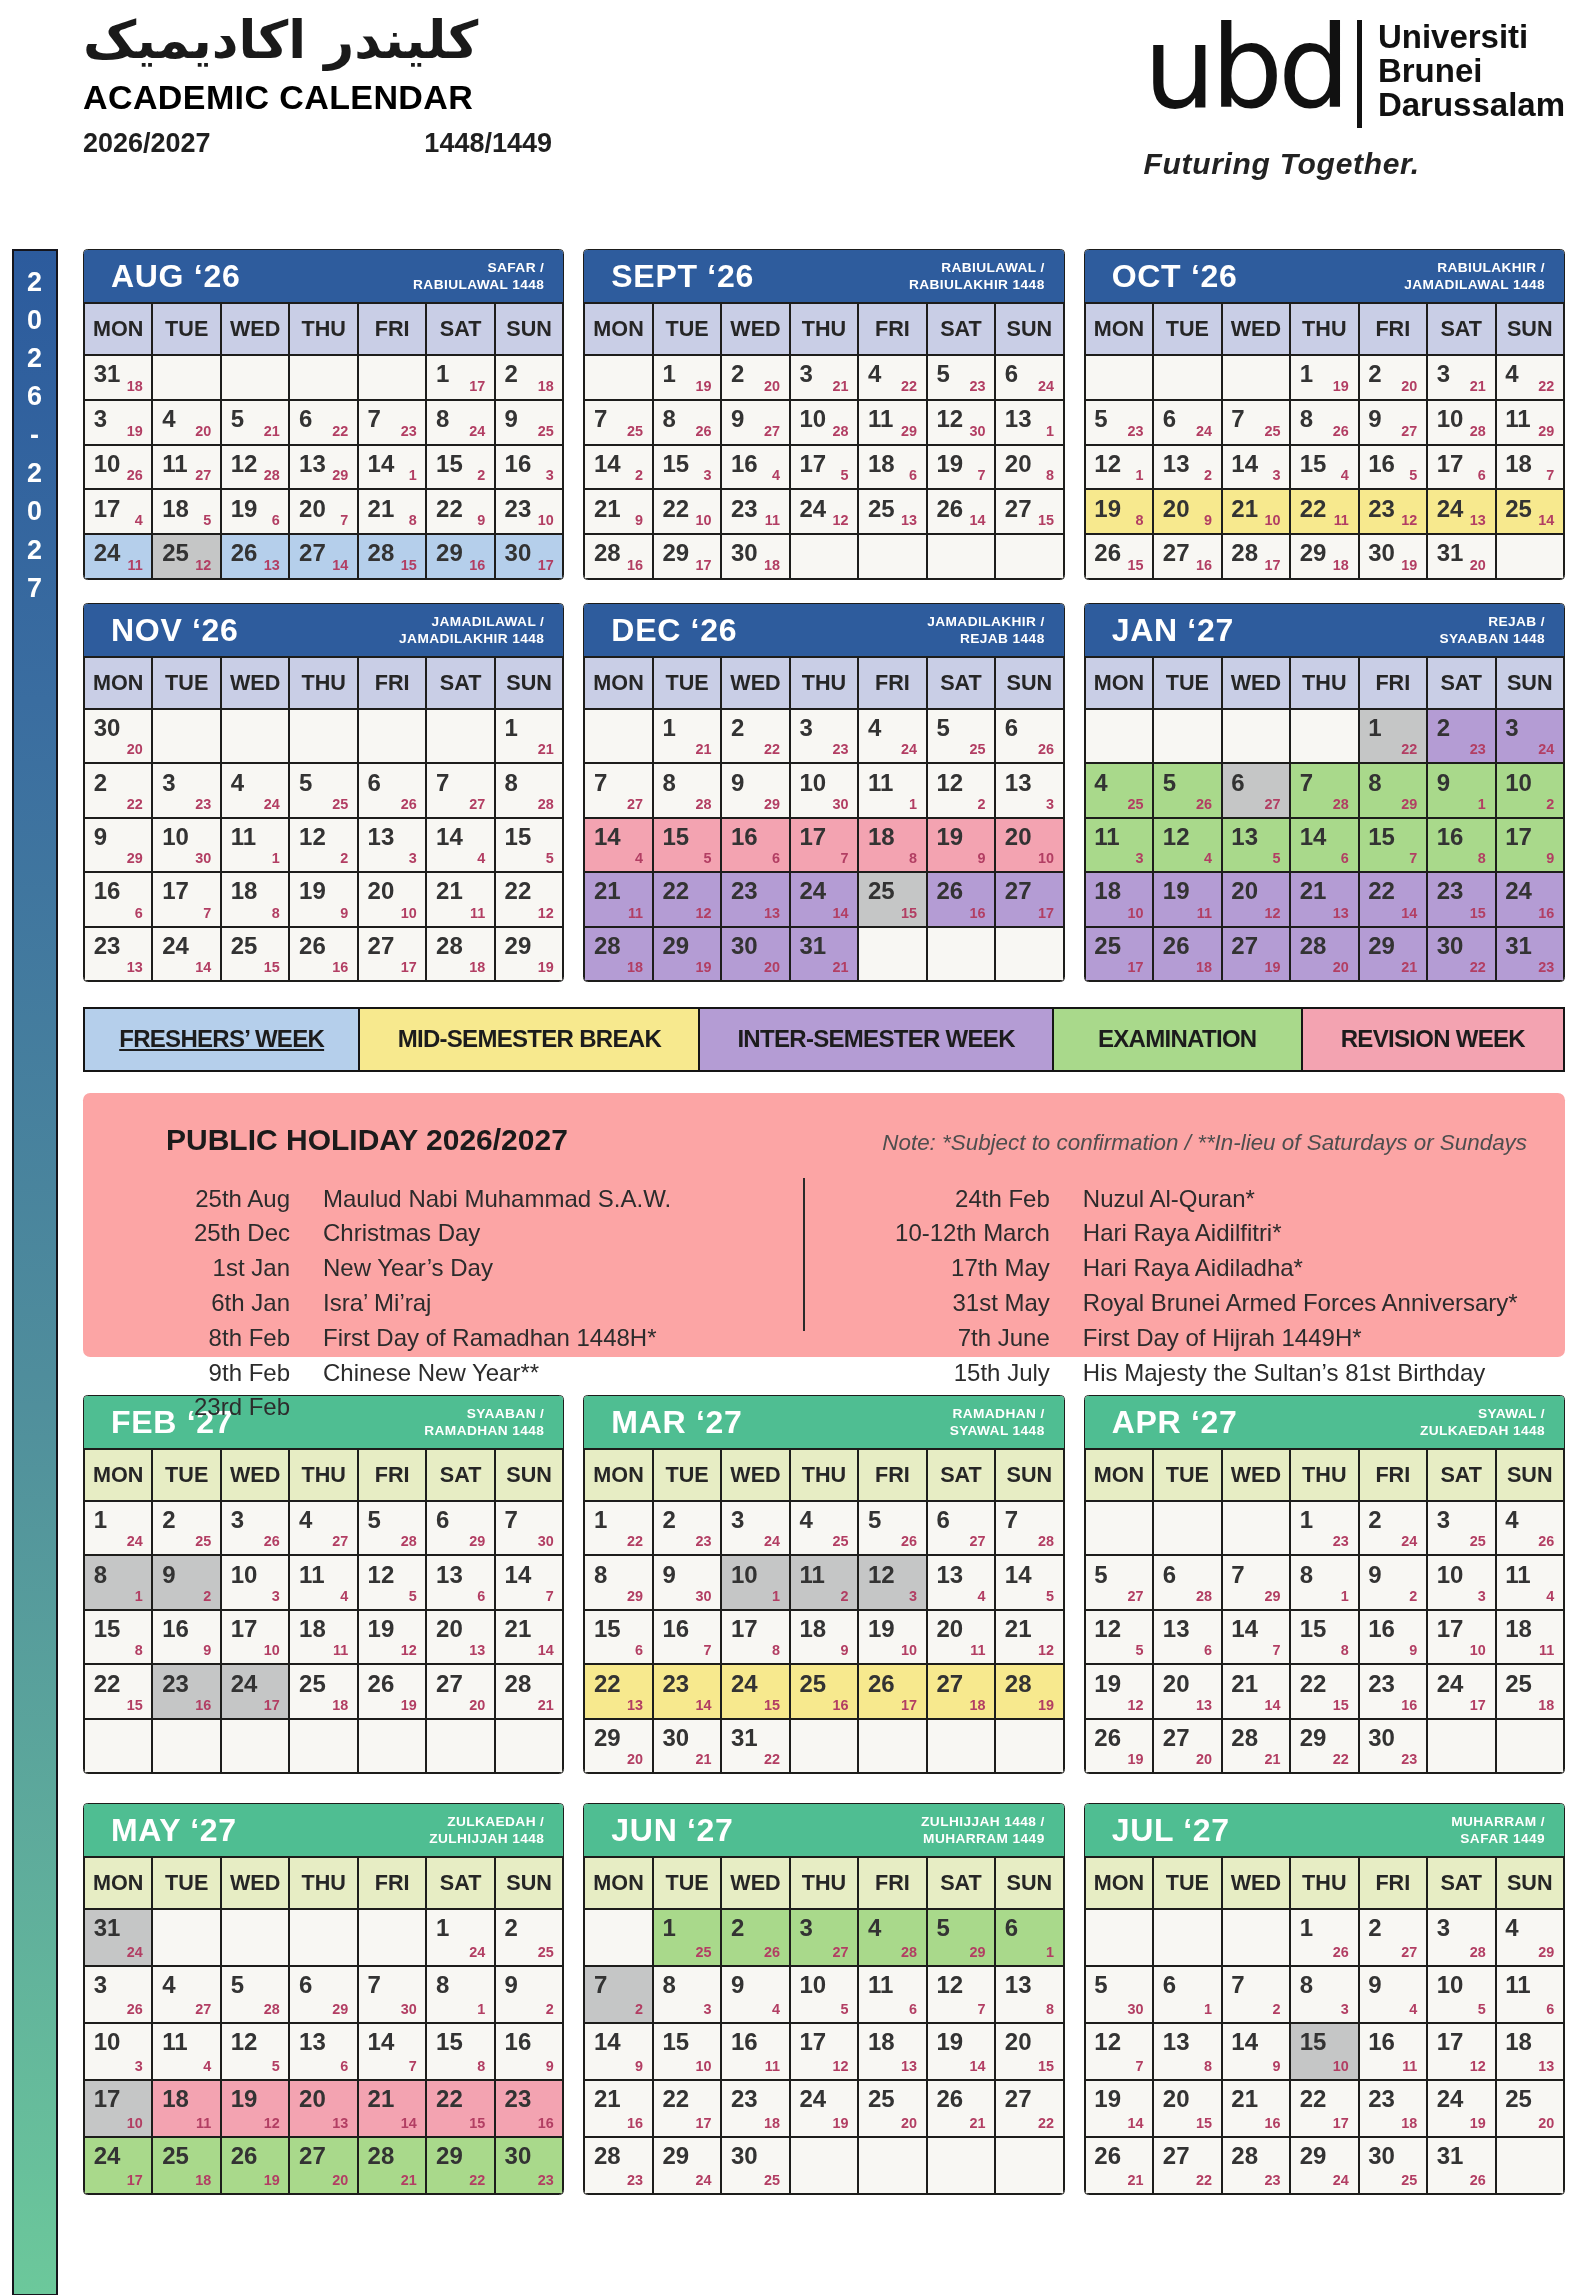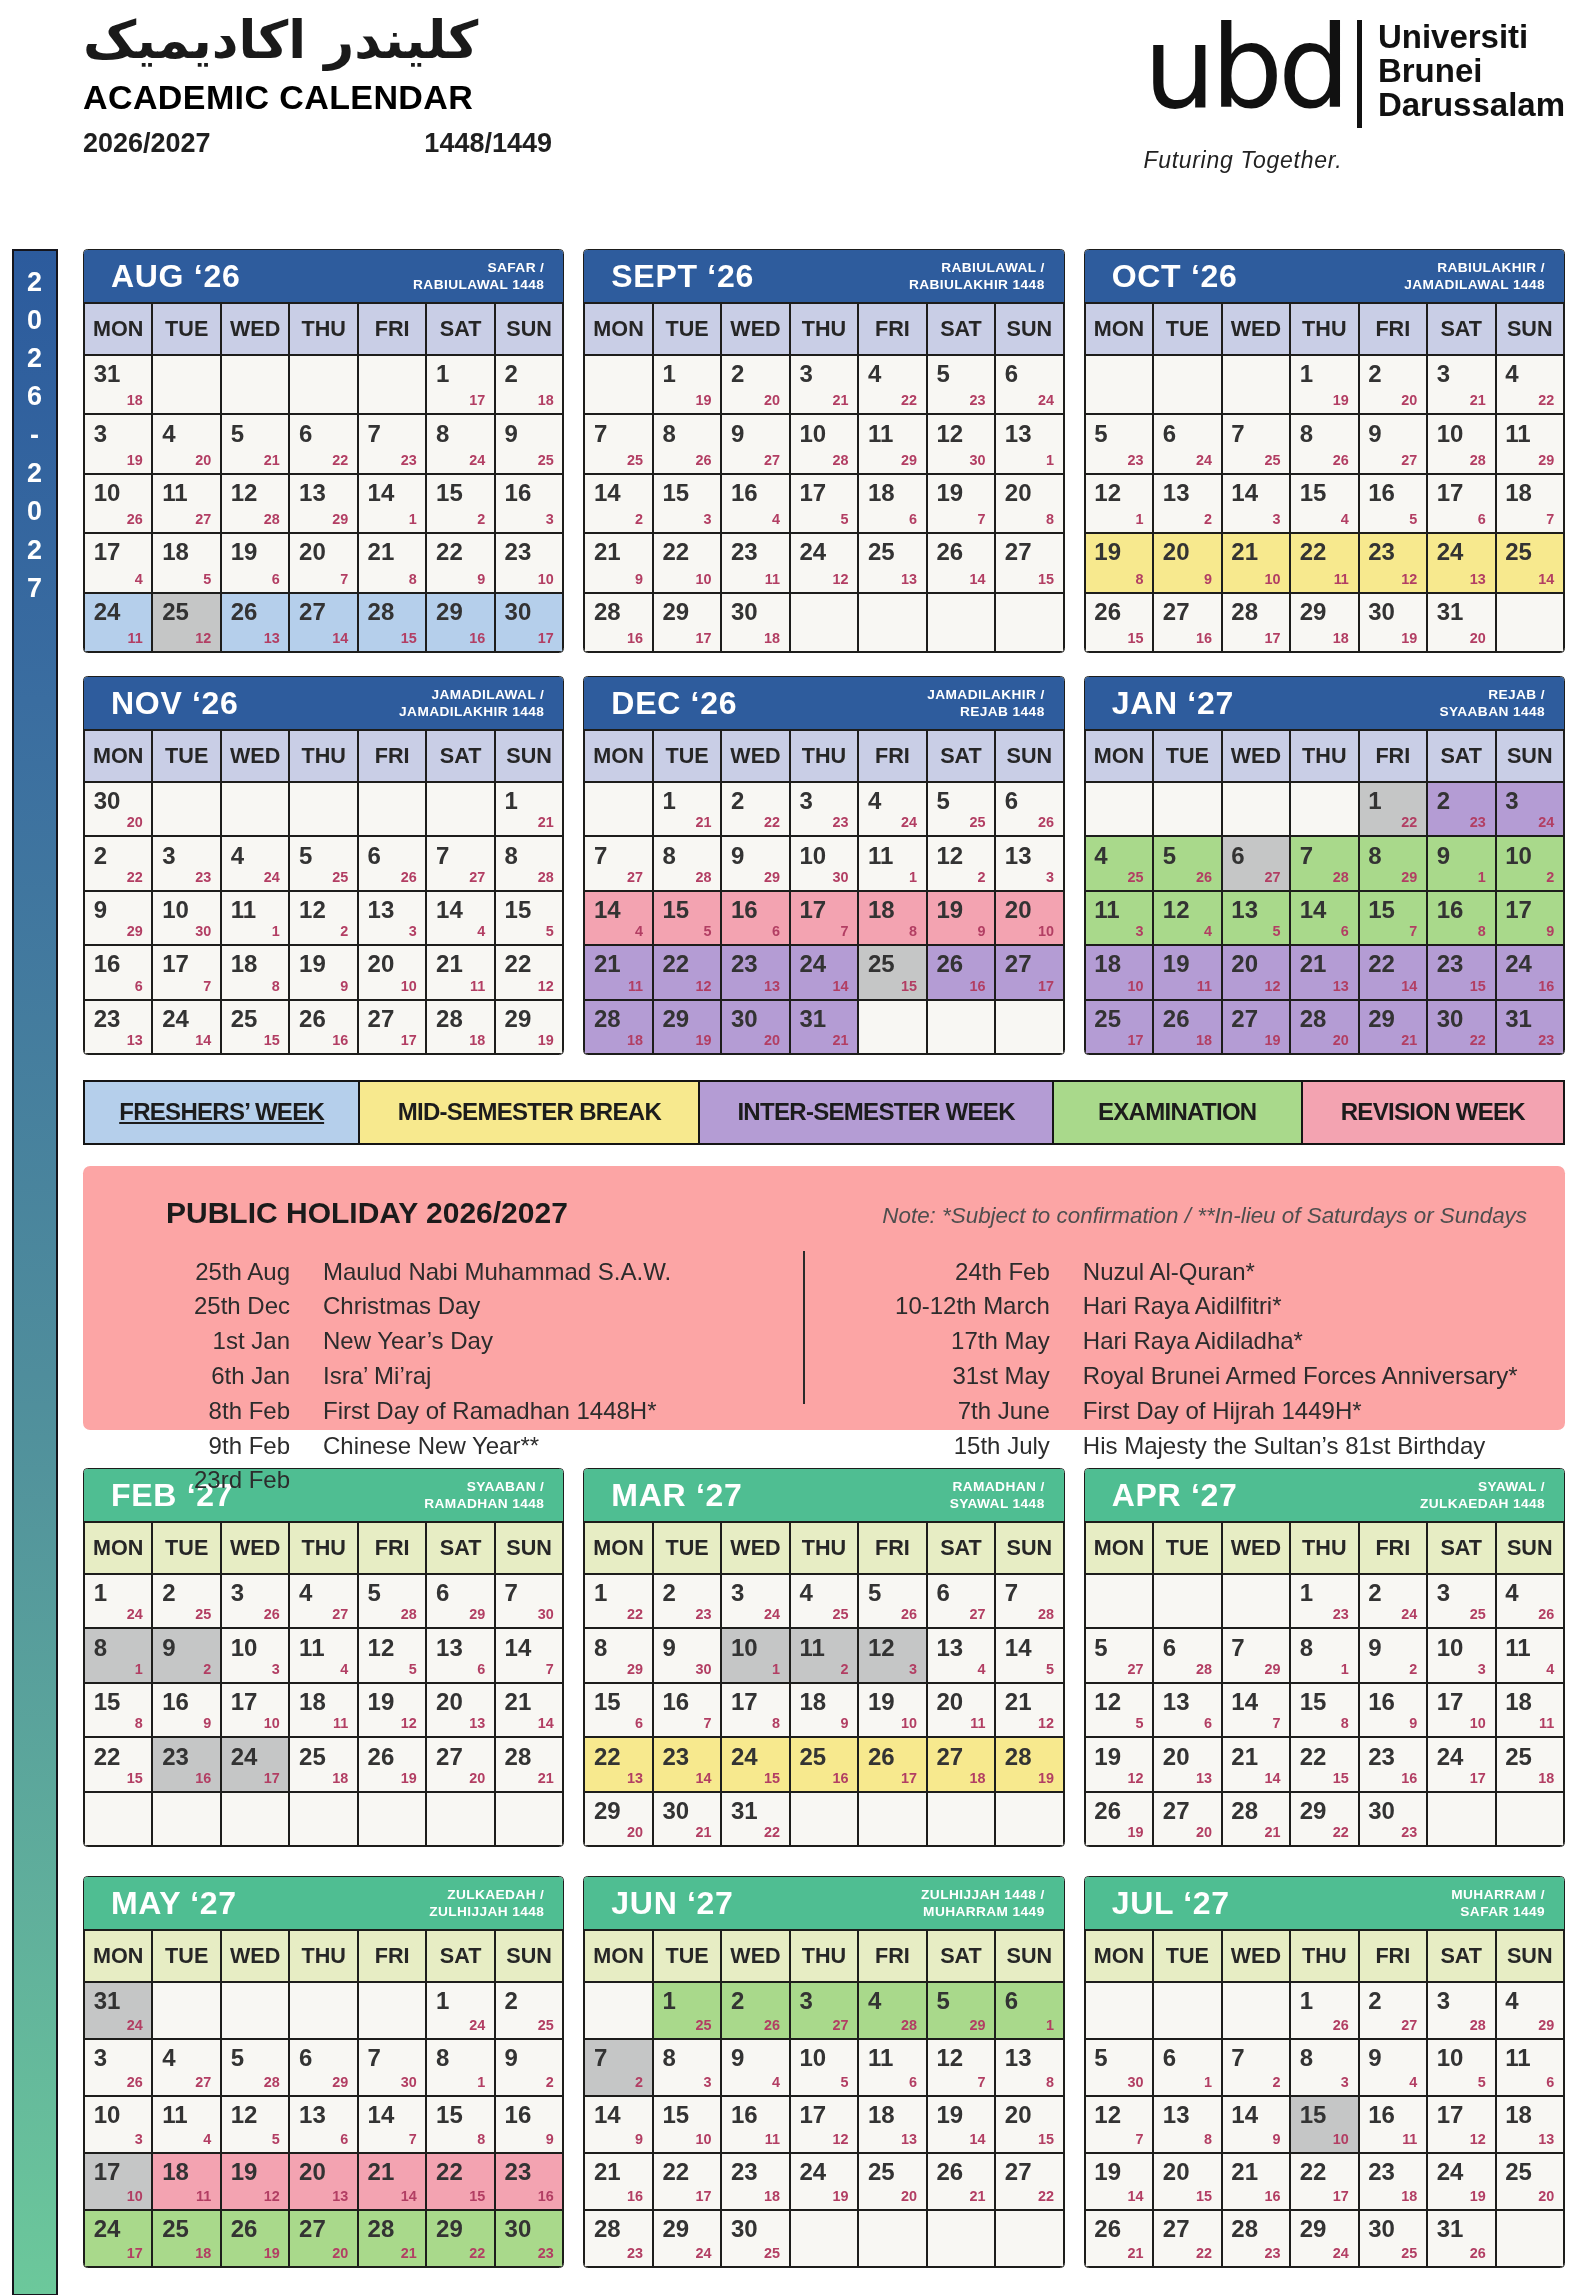--- a/index.html
+++ b/index.html
@@ -13,34 +13,34 @@
           color:#1a1a1a;direction:rtl;text-align:left;line-height:1.05;}
   .ac-title{font-size:34px;font-weight:800;color:#000000;letter-spacing:0.4px;margin-top:10px;}
   .years{display:flex;width:469px;justify-content:space-between;margin-top:11.5px;
          font-size:27px;font-weight:600;color:#1f1f1f;}
   .logo{position:absolute;right:0;top:7.2px;display:flex;flex-direction:column;align-items:flex-start;}
   .logo-row{display:flex;align-items:flex-start;}
   .logo-mark{font-family:"DejaVu Sans",sans-serif;font-size:114px;font-weight:500;
              letter-spacing:-5px;color:#111;line-height:.85;}
   .logo-bar{width:5px;height:108px;background:#111;margin:0 16px 0 11.5px;}
   .logo-inst{font-size:33px;font-weight:700;color:#111;line-height:1.02;white-space:pre-line;}
-  .logo-tag{font-size:23px;font-style:italic;font-weight:400;color:#222;margin-top:19px;letter-spacing:0.7px;}
+  .logo-tag{font-size:30px;font-style:italic;font-weight:700;color:#222;margin-top:19px;letter-spacing:0.7px;}
 
   
   .sidebar{position:absolute;left:11.5px;top:249px;width:46px;height:2047px;
            border:2.9px solid #15151c;box-sizing:border-box;
            background:linear-gradient(180deg,#2c5b9d 0%,#3a6da0 22%,#4f8d9c 55%,#6cc89b 100%);
            display:flex;flex-direction:column;align-items:center;padding-top:11.5px;}
   .sidebar span{color:#fff;font-size:27px;font-weight:800;line-height:1.42;}
 
   
   .content{position:absolute;left:83px;top:249px;width:1482px;}
   .months-row{display:flex;gap:19px;}
   .months-row .cal{flex:1;}
-  .mr1{height:404px;}
+  .mr1{height:331px;}
   .mr2{height:379px;margin-top:23px;}
   .mr3{height:379px;margin-top:38px;}
   .mr4{height:392px;margin-top:29px;}
 
   
   .cal{display:flex;flex-direction:column;border:1.4px solid #1d1d1b;border-radius:4.3px;
        overflow:hidden;background:#f8f7f3;box-sizing:border-box;}
   .cal-head{height:52px;flex:0 0 52px;display:flex;align-items:center;justify-content:space-between;
             padding:0 19px 0 27px;}
   .sem1 .cal-head{background:var(--hdr1);}

